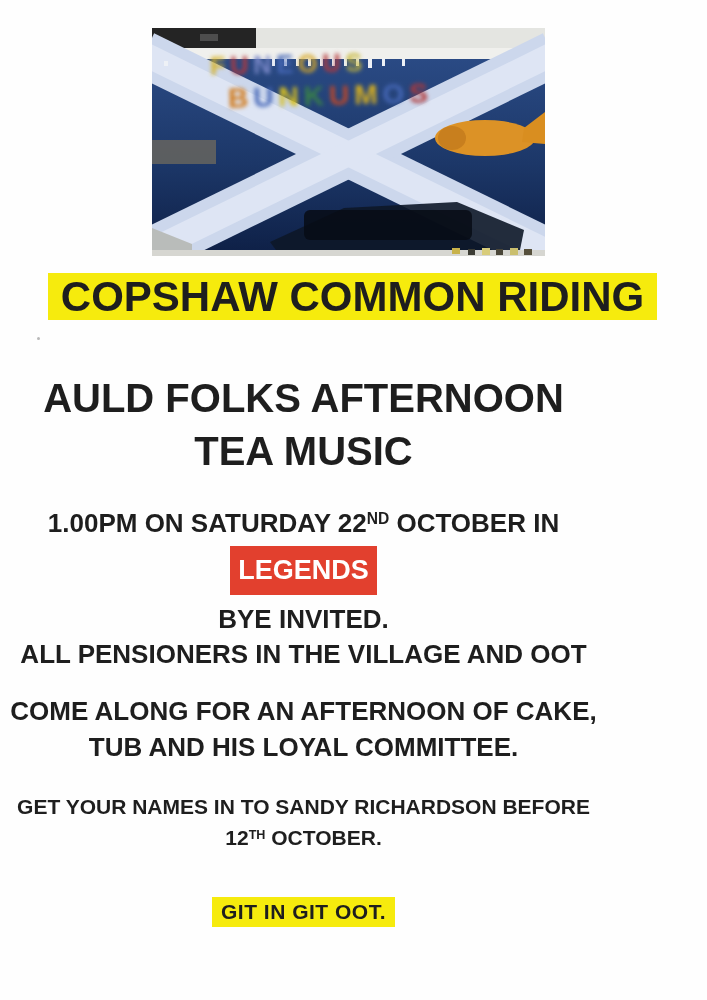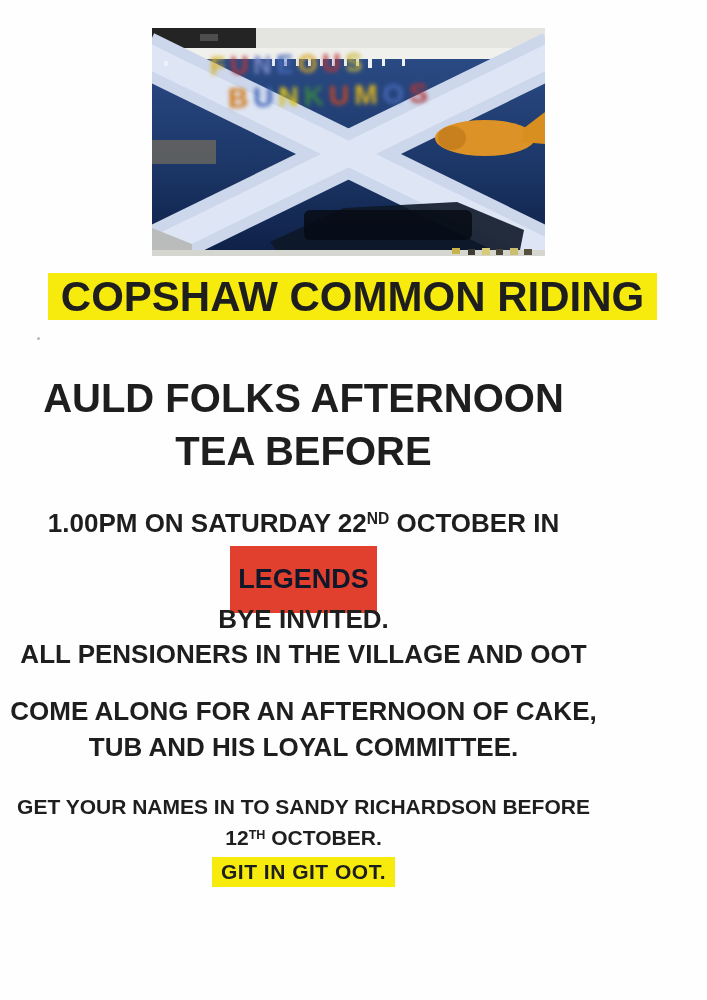--- a/index.html
+++ b/index.html
@@ -40,28 +40,28 @@
     top:273px;left:48px;width:609px;height:47px;
     background:#f6eb0d;
     font-size:42px;font-weight:bold;line-height:47px;
     letter-spacing:0px;white-space:nowrap;
   }
   .heading{top:372px;font-size:40px;font-weight:bold;line-height:53px;}
   .datetime{top:503px;font-size:26px;font-weight:bold;line-height:32px;}
   .sup{font-size:0.6em;vertical-align:0.5em;letter-spacing:0;}
   .venue-band{
     display:inline-block;margin-top:7px;
-    background:#e2402e;color:#0f172a;
+    background:#e2402e;color:#ffffff;
     font-size:27px;font-weight:bold;line-height:31px;
-    padding:18px 8px;
+    padding:9px 8px;
   }
   .invite{top:602px;font-size:26px;font-weight:bold;line-height:35px;}
   .details{top:693px;font-size:26px;font-weight:bold;line-height:36px;}
   .rsvp{top:792px;font-size:21px;font-weight:bold;line-height:29px;}
-  .footer-wrap{top:857px;}
+  .footer-wrap{top:897px;}
   .footer-band{
     display:inline-block;background:#f6eb0d;
     font-size:21px;font-weight:bold;line-height:26px;
     padding:2px 9px;letter-spacing:0.5px;
   }
   .speck{position:absolute;left:37px;top:337px;width:3px;height:3px;
     background:#b9b9b9;border-radius:50%;}
 </style>
 </head>
 <body>
@@ -137,21 +137,21 @@
 </div>
 
 <div class="abs title-band">
   <span>COPSHAW COMMON RIDING</span>
 </div>
 
 <div class="speck"></div>
 
 <div class="abs heading">
   <div>AULD FOLKS AFTERNOON</div>
-  <div>TEA BEFORE</div>
+  <div>TEA MUSIC</div>
 </div>
 
 <div class="abs datetime">
   <div><span>1.00PM ON SATURDAY 22</span><span class="sup">ND</span><span> OCTOBER IN</span></div>
   <div>
     <span class="venue-band"><span>LEGENDS</span></span>
   </div>
 </div>
 
 <div class="abs invite">

